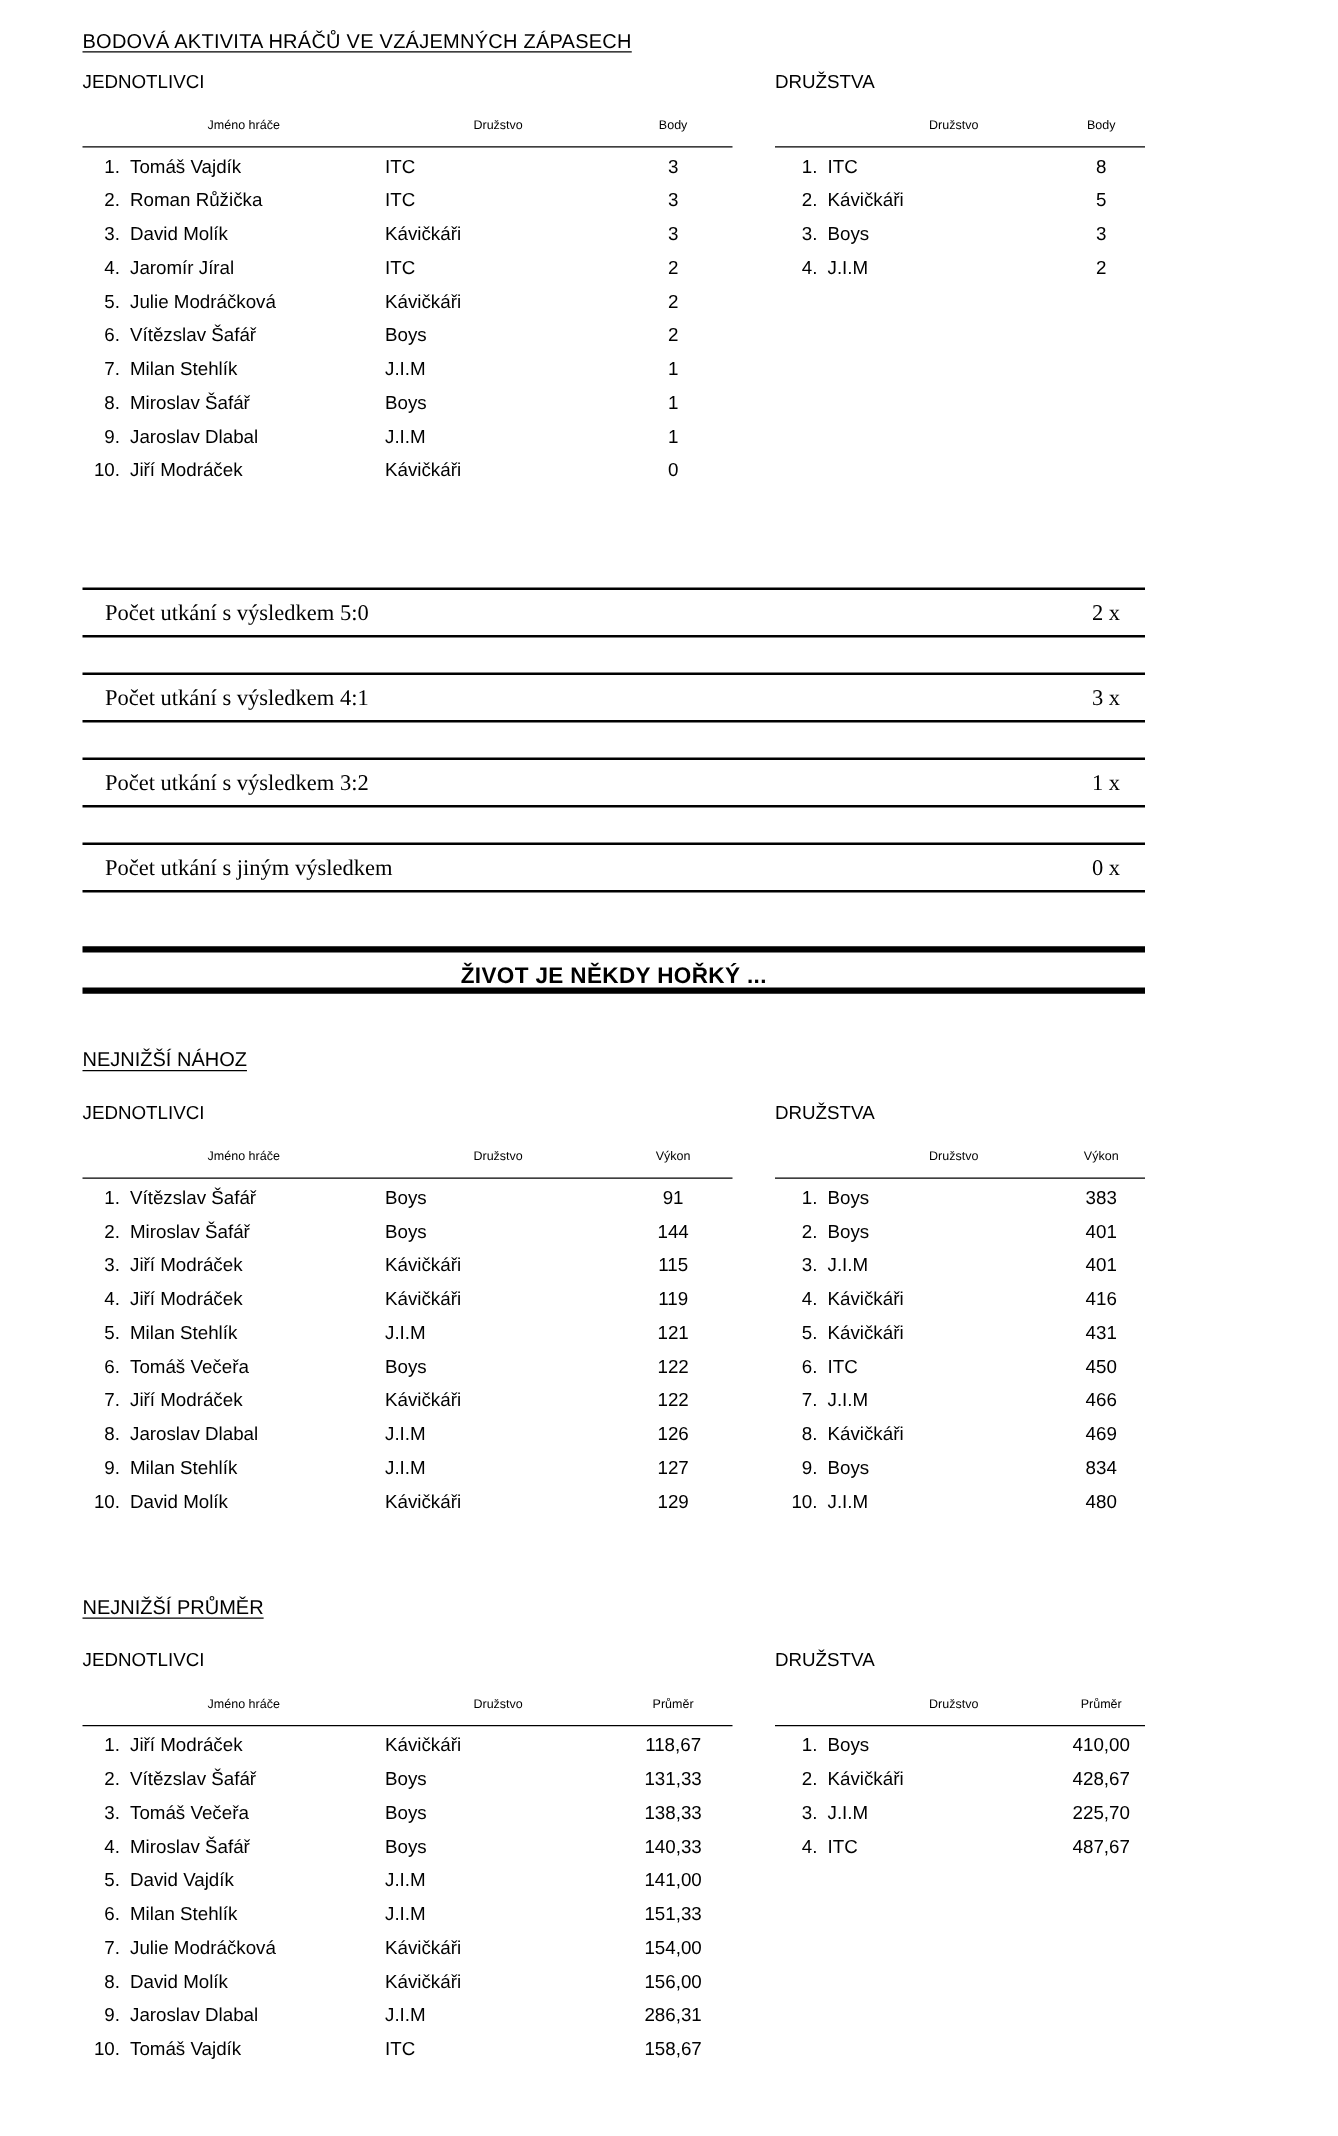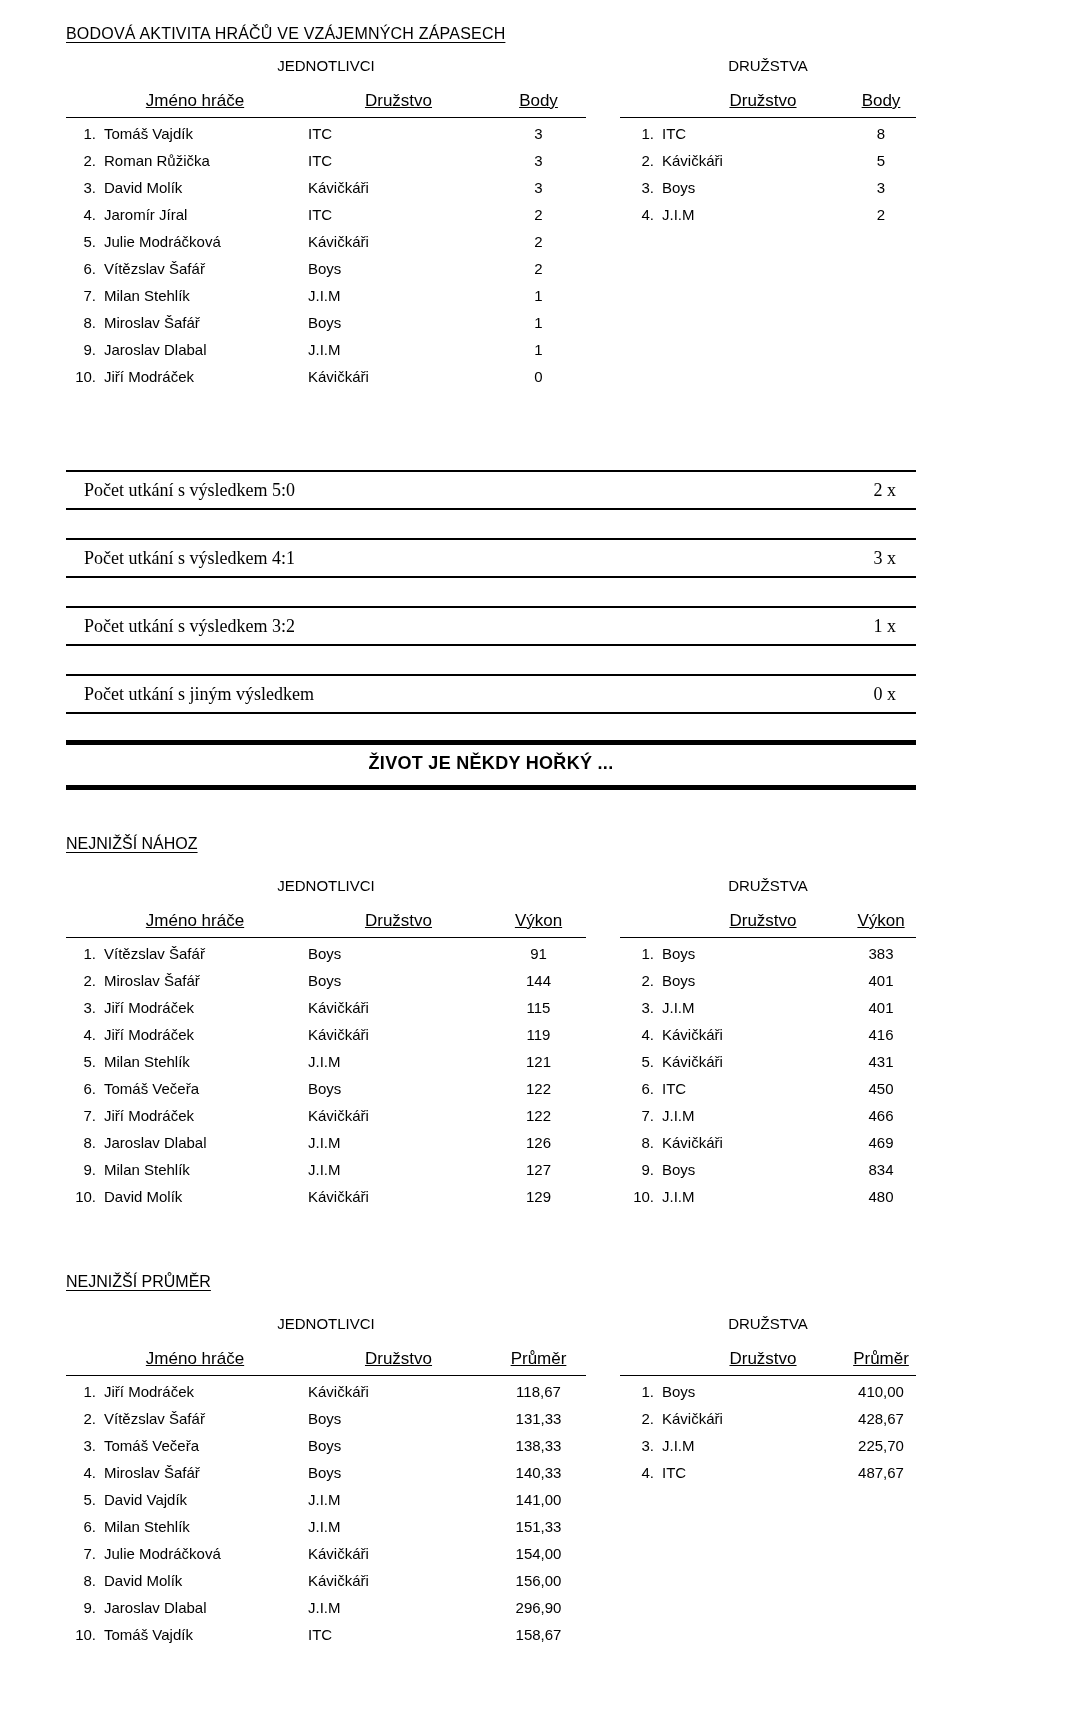--- a/index.html
+++ b/index.html
@@ -19,23 +19,23 @@
     line-height: 19px;
     text-decoration: underline;
     text-underline-offset: 3px;
     letter-spacing: 0.2px;
   }
 
   
   .pair { display: flex; justify-content: space-between; margin-top: 14px; }
   .tbl.left  { width: 520px; }
   .tbl.right { width: 296px; }
-  .caption { text-align: center; font-size: 15px; line-height: 18px; margin-bottom: 17px; }
-
-  .hdr-row { font-size: 17px; line-height: 18px; border-bottom: 1px solid #000; padding-bottom: 7px; text-decoration: underline; }
+  .caption { font-size: 15px; line-height: 18px; margin-bottom: 17px; }
+
+  .hdr-row { font-size: 10px; line-height: 18px; border-bottom: 1px solid #000; padding-bottom: 7px; }
   .left-grid  { display: grid; grid-template-columns: 36px 204px 185px 1fr; }
   .right-grid { display: grid; grid-template-columns: 40px 1fr 70px; }
   .hdr.c { text-align: center; }
   .left-grid  .hdr-player { grid-column: 1 / 3; text-align: center; padding-left: 18px; }
   .right-grid .hdr-team   { grid-column: 1 / 3; text-align: center; padding-left: 60px; }
 
   .rows { padding-top: 2px; }
   .row { height: 27px; align-items: center; font-size: 15px; }
   .row .rank { text-align: right; padding-right: 6px; white-space: nowrap; }
   .row .name { padding-left: 2px; white-space: nowrap; }
@@ -50,24 +50,24 @@
     border-top: 2px solid #000; border-bottom: 2px solid #000;
     padding: 0 20px 0 18px;
     font-size: 18px;
     margin-bottom: 28px;
     font-family: Liberation Serif, serif;
   }
   .summary-row:last-child { margin-bottom: 0; }
 
   
   .banner {
-    margin-top: 26px;
+    margin-top: 43px;
     border-top: 5px solid #000;
     border-bottom: 5px solid #000;
-    height: 50px;
+    height: 38px;
     line-height: 36px;
     text-align: center;
     font-size: 18px;
     font-weight: bold;
     letter-spacing: 0.3px;
   }
 
   
   .section-heading {
     font-size: 16px;
@@ -447,21 +447,21 @@
             <span class="rank">8.</span>
             <span class="name">David Molík</span>
             <span class="team">Kávičkáři</span>
             <span class="val">156,00</span>
           </div>
 
           <div class="row left-grid">
             <span class="rank">9.</span>
             <span class="name">Jaroslav Dlabal</span>
             <span class="team">J.I.M</span>
-            <span class="val">296,90</span>
+            <span class="val">286,31</span>
           </div>
 
           <div class="row left-grid">
             <span class="rank">10.</span>
             <span class="name">Tomáš Vajdík</span>
             <span class="team">ITC</span>
             <span class="val">158,67</span>
           </div>
         </div>
     </div>

